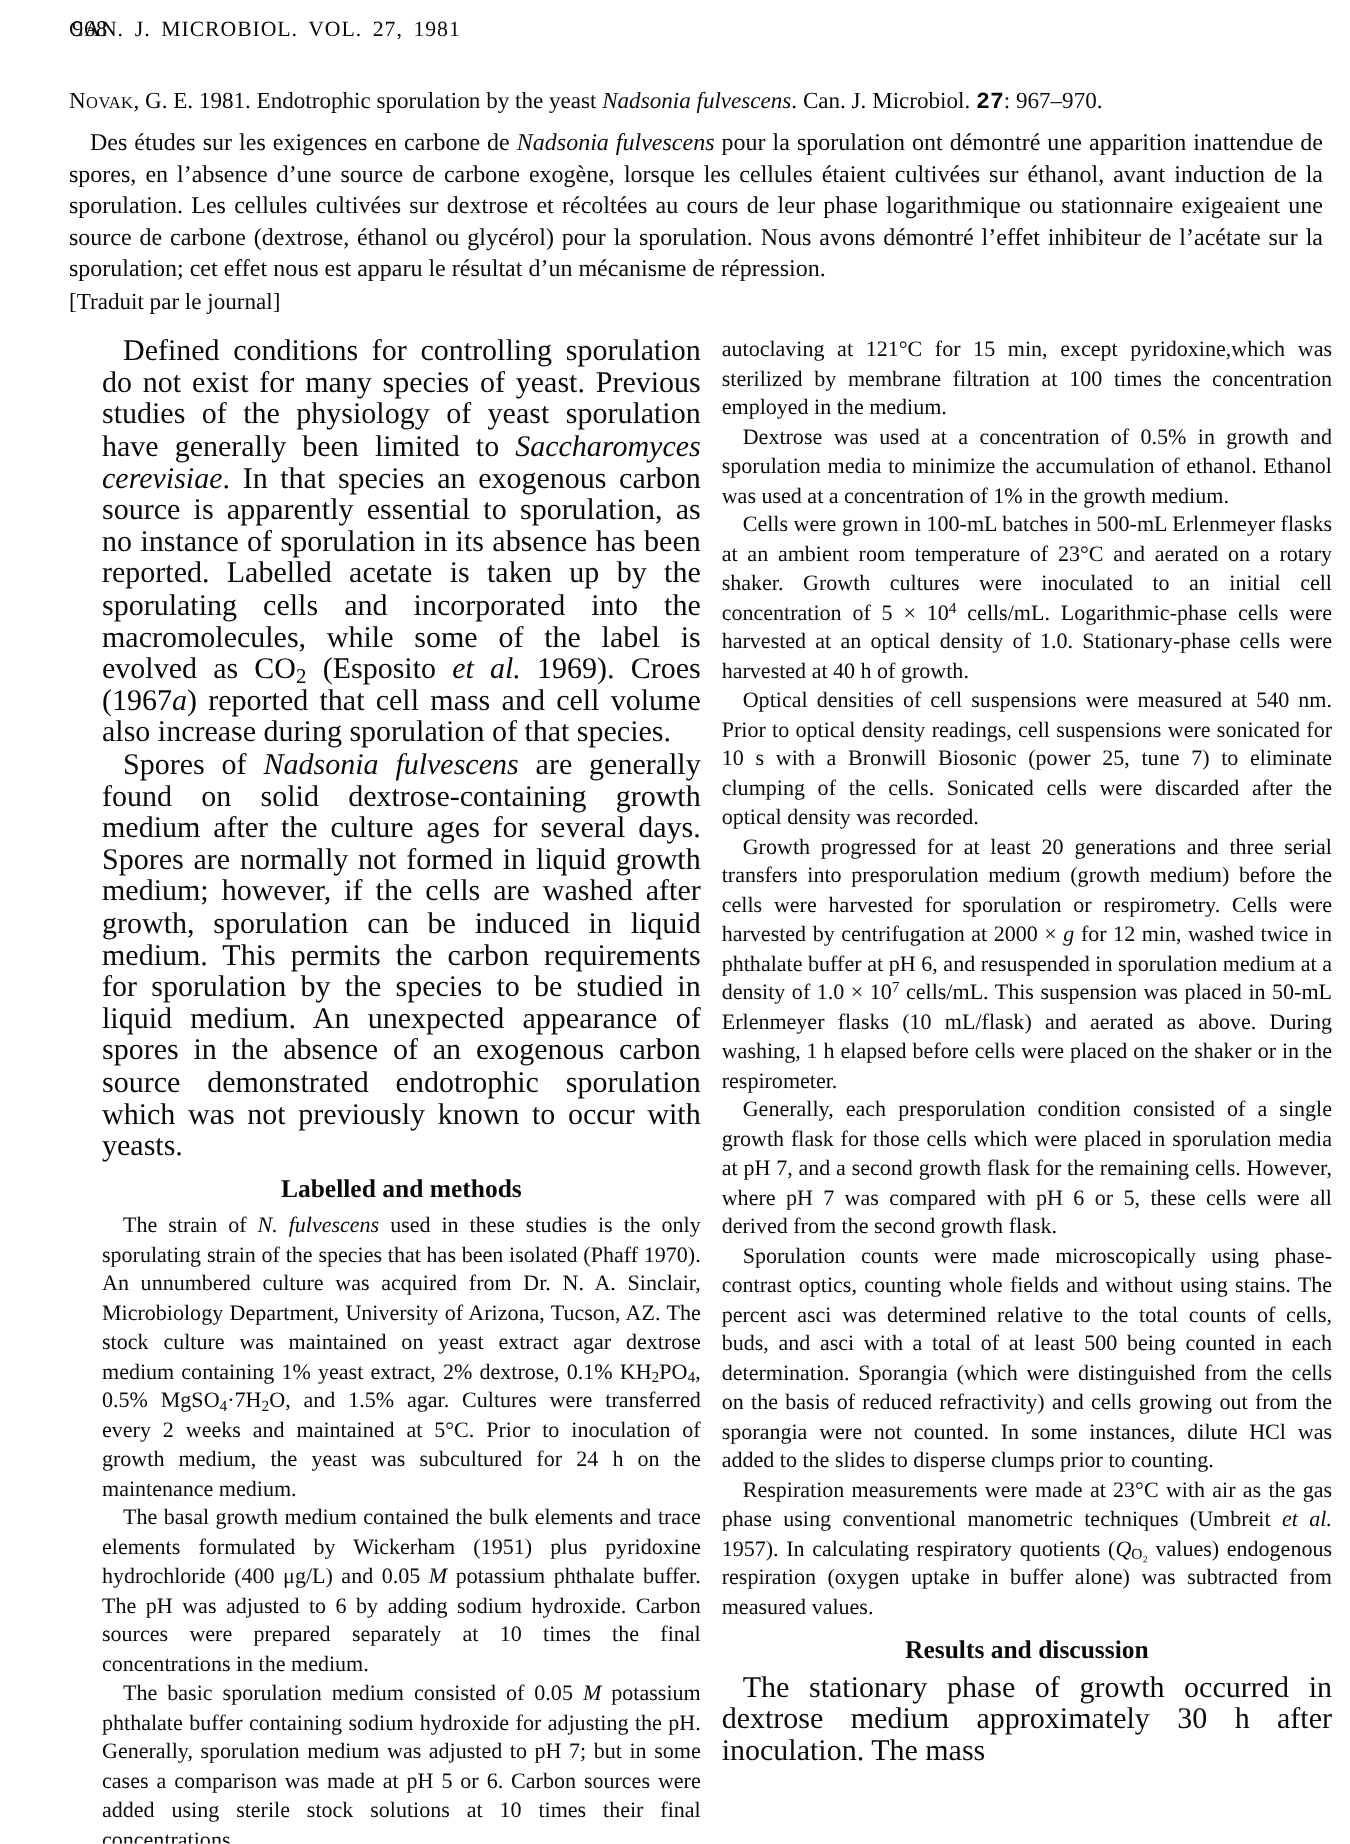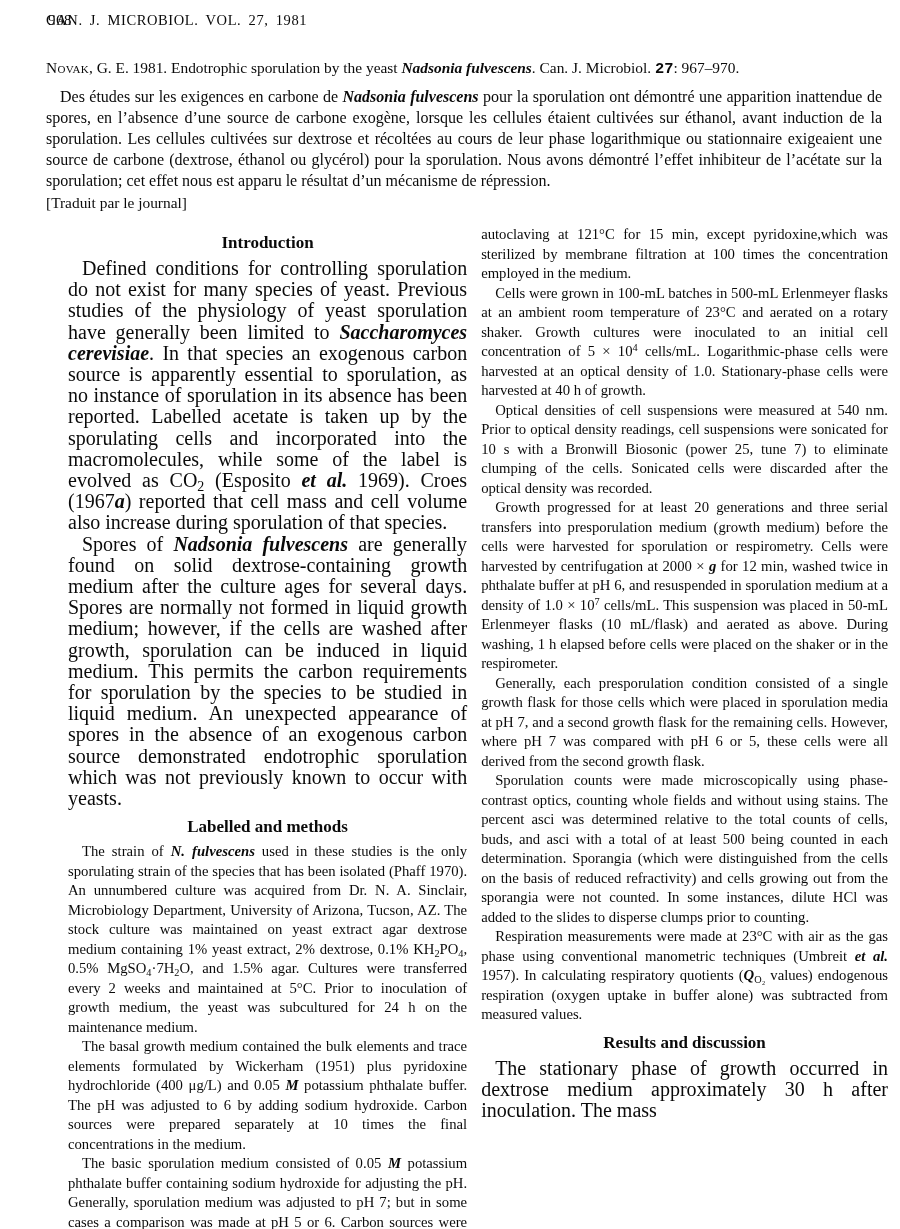--- a/index.html
+++ b/index.html
@@ -22,21 +22,21 @@
   .columns{display:flex;margin-top:12px;}
   .col-left{width:414px;margin-left:22px;}
   .col-gap{width:14px;flex:none;}
   .col-right{width:422px;}
 
   .para{margin:0;text-align:justify;text-indent:14px;font-size:20px;line-height:21.2px;}
   .para.noindent{text-indent:0;}
   .para.small{font-size:14.7px;line-height:19.5px;}
   .sec-heading{text-align:center;font-weight:bold;font-size:17px;line-height:21px;margin:7px 0 5px 0;}
 
-  .i{font-style:italic;font-weight:bold;}
+  .i{font-style:italic;}
   .b{font-weight:bold;font-family:Liberation Mono, monospace;}
   .sc{font-variant:small-caps;letter-spacing:.3px;}
   .sub{font-size:70%;vertical-align:-0.25em;line-height:0;}
   .sup{font-size:70%;vertical-align:0.45em;line-height:0;}
 </style>
 </head>
 <body>
 
 <div class="page">
 
@@ -46,31 +46,31 @@
   </div>
 
   <div class="citation"><span class="sc">Novak</span><span>, G. E. 1981. Endotrophic sporulation by the yeast </span><span class="i">Nadsonia fulvescens</span><span>. Can. J. Microbiol. </span><span class="b">27</span><span>: 967–970.</span></div>
 
   <p class="abstract"><span>Des études sur les exigences en carbone de </span><span class="i">Nadsonia fulvescens</span><span> pour la sporulation ont démontré une apparition inattendue de spores, en l’absence d’une source de carbone exogène, lorsque les cellules étaient cultivées sur éthanol, avant induction de la sporulation. Les cellules cultivées sur dextrose et récoltées au cours de leur phase logarithmique ou stationnaire exigeaient une source de carbone (dextrose, éthanol ou glycérol) pour la sporulation. Nous avons démontré l’effet inhibiteur de l’acétate sur la sporulation; cet effet nous est apparu le résultat d’un mécanisme de répression.</span></p>
 
   <div class="attribution">[Traduit par le journal]</div>
 
   <div class="columns">
     <div class="col-left">
-        <div class="sec-heading">Introduction</div>
         <p class="para"><span>Defined conditions for controlling sporulation do not exist for many species of yeast. Previous studies of the physiology of yeast sporulation have generally been limited to </span><span class="i">Saccharomyces cerevisiae</span><span>. In that species an exogenous carbon source is apparently essential to sporulation, as no instance of sporulation in its absence has been reported. Labelled acetate is taken up by the sporulating cells and incorporated into the macromolecules, while some of the label is evolved as CO</span><span class="sub">2</span><span> (Esposito </span><span class="i">et al.</span><span> 1969). Croes (1967</span><span class="i">a</span><span>) reported that cell mass and cell volume also increase during sporulation of that species.</span></p>
         <p class="para"><span>Spores of </span><span class="i">Nadsonia fulvescens</span><span> are generally found on solid dextrose-containing growth medium after the culture ages for several days. Spores are normally not formed in liquid growth medium; however, if the cells are washed after growth, sporulation can be induced in liquid medium. This permits the carbon requirements for sporulation by the species to be studied in liquid medium. An unexpected appearance of spores in the absence of an exogenous carbon source demonstrated endotrophic sporulation which was not previously known to occur with yeasts.</span></p>
         <div class="sec-heading">Labelled and methods</div>
         <p class="para small"><span>The strain of </span><span class="i">N. fulvescens</span><span> used in these studies is the only sporulating strain of the species that has been isolated (Phaff 1970). An unnumbered culture was acquired from Dr. N. A. Sinclair, Microbiology Department, University of Arizona, Tucson, AZ. The stock culture was maintained on yeast extract agar dextrose medium containing 1% yeast extract, 2% dextrose, 0.1% KH</span><span class="sub">2</span><span>PO</span><span class="sub">4</span><span>, 0.5% MgSO</span><span class="sub">4</span><span>·7H</span><span class="sub">2</span><span>O, and 1.5% agar. Cultures were transferred every 2 weeks and maintained at 5°C. Prior to inoculation of growth medium, the yeast was subcultured for 24 h on the maintenance medium.</span></p>
         <p class="para small"><span>The basal growth medium contained the bulk elements and trace elements formulated by Wickerham (1951) plus pyridoxine hydrochloride (400 μg/L) and 0.05 </span><span class="i">M</span><span> potassium phthalate buffer. The pH was adjusted to 6 by adding sodium hydroxide. Carbon sources were prepared separately at 10 times the final concentrations in the medium.</span></p>
         <p class="para small"><span>The basic sporulation medium consisted of 0.05 </span><span class="i">M</span><span> potassium phthalate buffer containing sodium hydroxide for adjusting the pH. Generally, sporulation medium was adjusted to pH 7; but in some cases a comparison was made at pH 5 or 6. Carbon sources were added using sterile stock solutions at 10 times their final concentrations.</span></p>
       </div>
     <div class="col-gap"></div>
     <div class="col-right">
         <p class="para small noindent"><span>autoclaving at 121°C for 15 min, except pyridoxine,which was sterilized by membrane filtration at 100 times the concentration employed in the medium.</span></p>
+        <p class="para small"><span>Dextrose was used at a concentration of 0.5% in growth and sporulation media to minimize the accumulation of ethanol. Ethanol was used at a concentration of 1% in the growth medium.</span></p>
         <p class="para small"><span>Cells were grown in 100-mL batches in 500-mL Erlenmeyer flasks at an ambient room temperature of 23°C and aerated on a rotary shaker. Growth cultures were inoculated to an initial cell concentration of 5 × 10</span><span class="sup">4</span><span> cells/mL. Logarithmic-phase cells were harvested at an optical density of 1.0. Stationary-phase cells were harvested at 40 h of growth.</span></p>
         <p class="para small"><span>Optical densities of cell suspensions were measured at 540 nm. Prior to optical density readings, cell suspensions were sonicated for 10 s with a Bronwill Biosonic (power 25, tune 7) to eliminate clumping of the cells. Sonicated cells were discarded after the optical density was recorded.</span></p>
         <p class="para small"><span>Growth progressed for at least 20 generations and three serial transfers into presporulation medium (growth medium) before the cells were harvested for sporulation or respirometry. Cells were harvested by centrifugation at 2000 × </span><span class="i">g</span><span> for 12 min, washed twice in phthalate buffer at pH 6, and resuspended in sporulation medium at a density of 1.0 × 10</span><span class="sup">7</span><span> cells/mL. This suspension was placed in 50-mL Erlenmeyer flasks (10 mL/flask) and aerated as above. During washing, 1 h elapsed before cells were placed on the shaker or in the respirometer.</span></p>
         <p class="para small"><span>Generally, each presporulation condition consisted of a single growth flask for those cells which were placed in sporulation media at pH 7, and a second growth flask for the remaining cells. However, where pH 7 was compared with pH 6 or 5, these cells were all derived from the second growth flask.</span></p>
         <p class="para small"><span>Sporulation counts were made microscopically using phase-contrast optics, counting whole fields and without using stains. The percent asci was determined relative to the total counts of cells, buds, and asci with a total of at least 500 being counted in each determination. Sporangia (which were distinguished from the cells on the basis of reduced refractivity) and cells growing out from the sporangia were not counted. In some instances, dilute HCl was added to the slides to disperse clumps prior to counting.</span></p>
         <p class="para small"><span>Respiration measurements were made at 23°C with air as the gas phase using conventional manometric techniques (Umbreit </span><span class="i">et al.</span><span> 1957). In calculating respiratory quotients (</span><span class="i">Q</span><span class="sub">O₂</span><span> values) endogenous respiration (oxygen uptake in buffer alone) was subtracted from measured values.</span></p>
         <div class="sec-heading">Results and discussion</div>
         <p class="para"><span>The stationary phase of growth occurred in dextrose medium approximately 30 h after inoculation. The mass</span></p>
       </div>
   </div>

